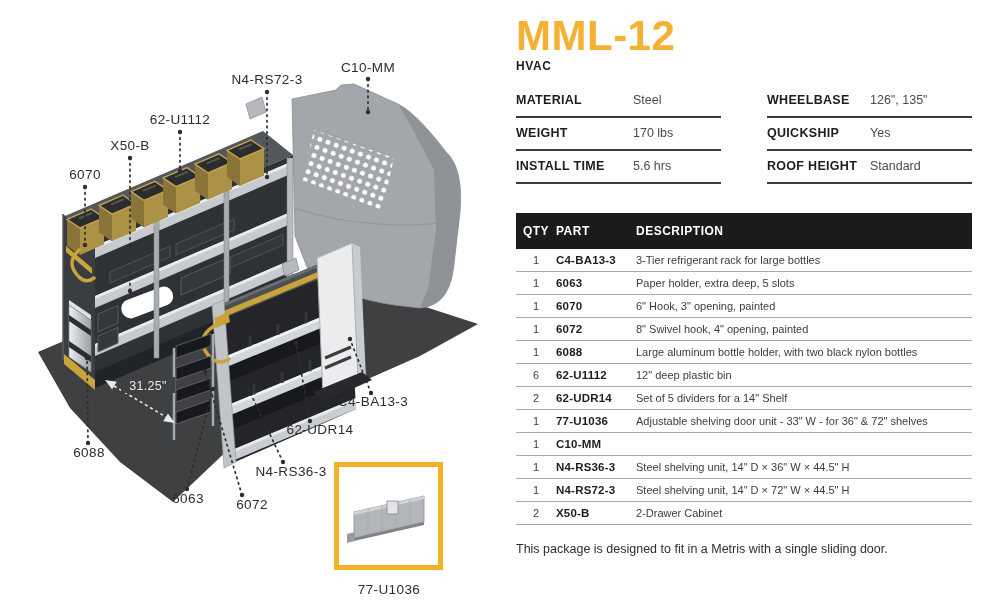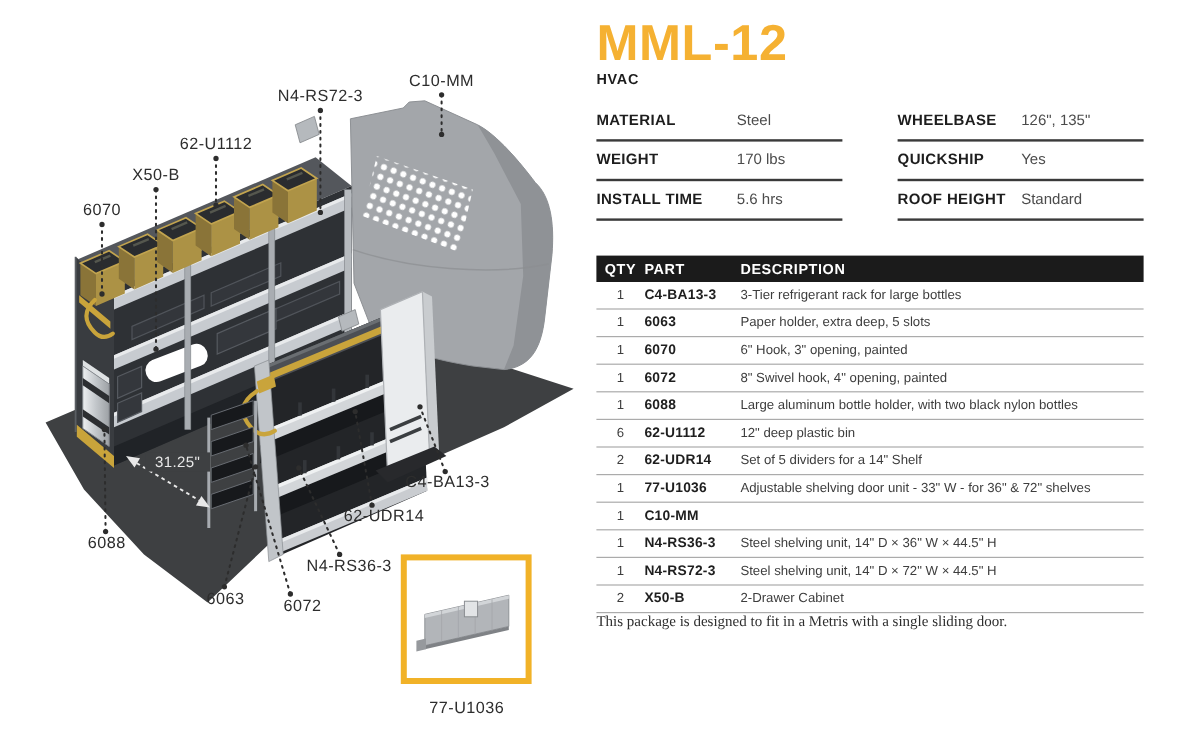--- a/index.html
+++ b/index.html
@@ -1,38 +1,38 @@
 <!DOCTYPE html>
 <html><head>
 <meta charset="utf-8">
 <style>
   html,body{margin:0;padding:0;background:#ffffff;}
   .page{position:relative;width:1000px;height:610px;background:#fff;overflow:hidden;
         font-family:"Liberation Sans",sans-serif;-webkit-font-smoothing:antialiased;}
   .illustration{position:absolute;left:0;top:0;width:500px;height:610px;}
   svg text{font-family:"Liberation Sans","DejaVu Sans",sans-serif;}
   .callout{font-size:13.5px;fill:#2d2d2d;letter-spacing:.4px;}
-  .details{position:absolute;left:497px;top:0;width:456px;}
+  .details{position:absolute;left:516px;top:0;width:456px;}
   .title{margin-top:15px;font-size:42px;line-height:1.0;font-weight:bold;color:#F5B132;letter-spacing:.5px;}
   .subtitle{margin-top:2px;font-size:12px;font-weight:bold;color:#1c1c1c;letter-spacing:.6px;}
   .spec-grid{display:flex;gap:46px;margin-top:12px;}
   .spec-col{flex:1;}
   .spec-row{display:flex;align-items:baseline;padding:8px 0 9px 0;border-bottom:2px solid #3a3a3a;font-size:12.5px;}
   .spec-label{font-weight:bold;color:#1d1d1d;letter-spacing:.3px;flex:0 0 117px;}
   .col-right .spec-label{flex:0 0 103px;}
   .spec-value{color:#4b4b4b;}
   .parts{margin-top:29px;}
   .thead{display:grid;grid-template-columns:40px 80px 1fr;background:#1b1b1b;color:#fff;
-         font-weight:bold;font-size:12px;height:22px;align-items:center;letter-spacing:.5px;}
+         font-weight:bold;font-size:12px;height:36px;align-items:center;letter-spacing:.5px;}
   .thead .qty{text-align:center;}
   .trow{display:grid;grid-template-columns:40px 80px 1fr;height:22px;align-items:center;
         border-bottom:1px solid #ababab;font-size:11px;color:#3d3d3d;white-space:nowrap;}
   .trow .qty{text-align:center;}
   .trow .part{font-weight:bold;color:#1e1e1e;font-size:11.5px;letter-spacing:.2px;}
-  .footer-note{font-size:12.5px;color:#2e2e2e;font-family:Liberation Serif, serif;}
+  .footer-note{margin-top:17px;font-size:12.5px;color:#2e2e2e;}
 </style>
 </head>
 <body>
 
 <div class="page">
 
   <div class="illustration">
     <svg viewBox="0 0 500 610" width="500" height="610">
       <defs>
         <pattern id="perf" width="8.6" height="8.6" patternUnits="userSpaceOnUse" patternTransform="rotate(20)">

